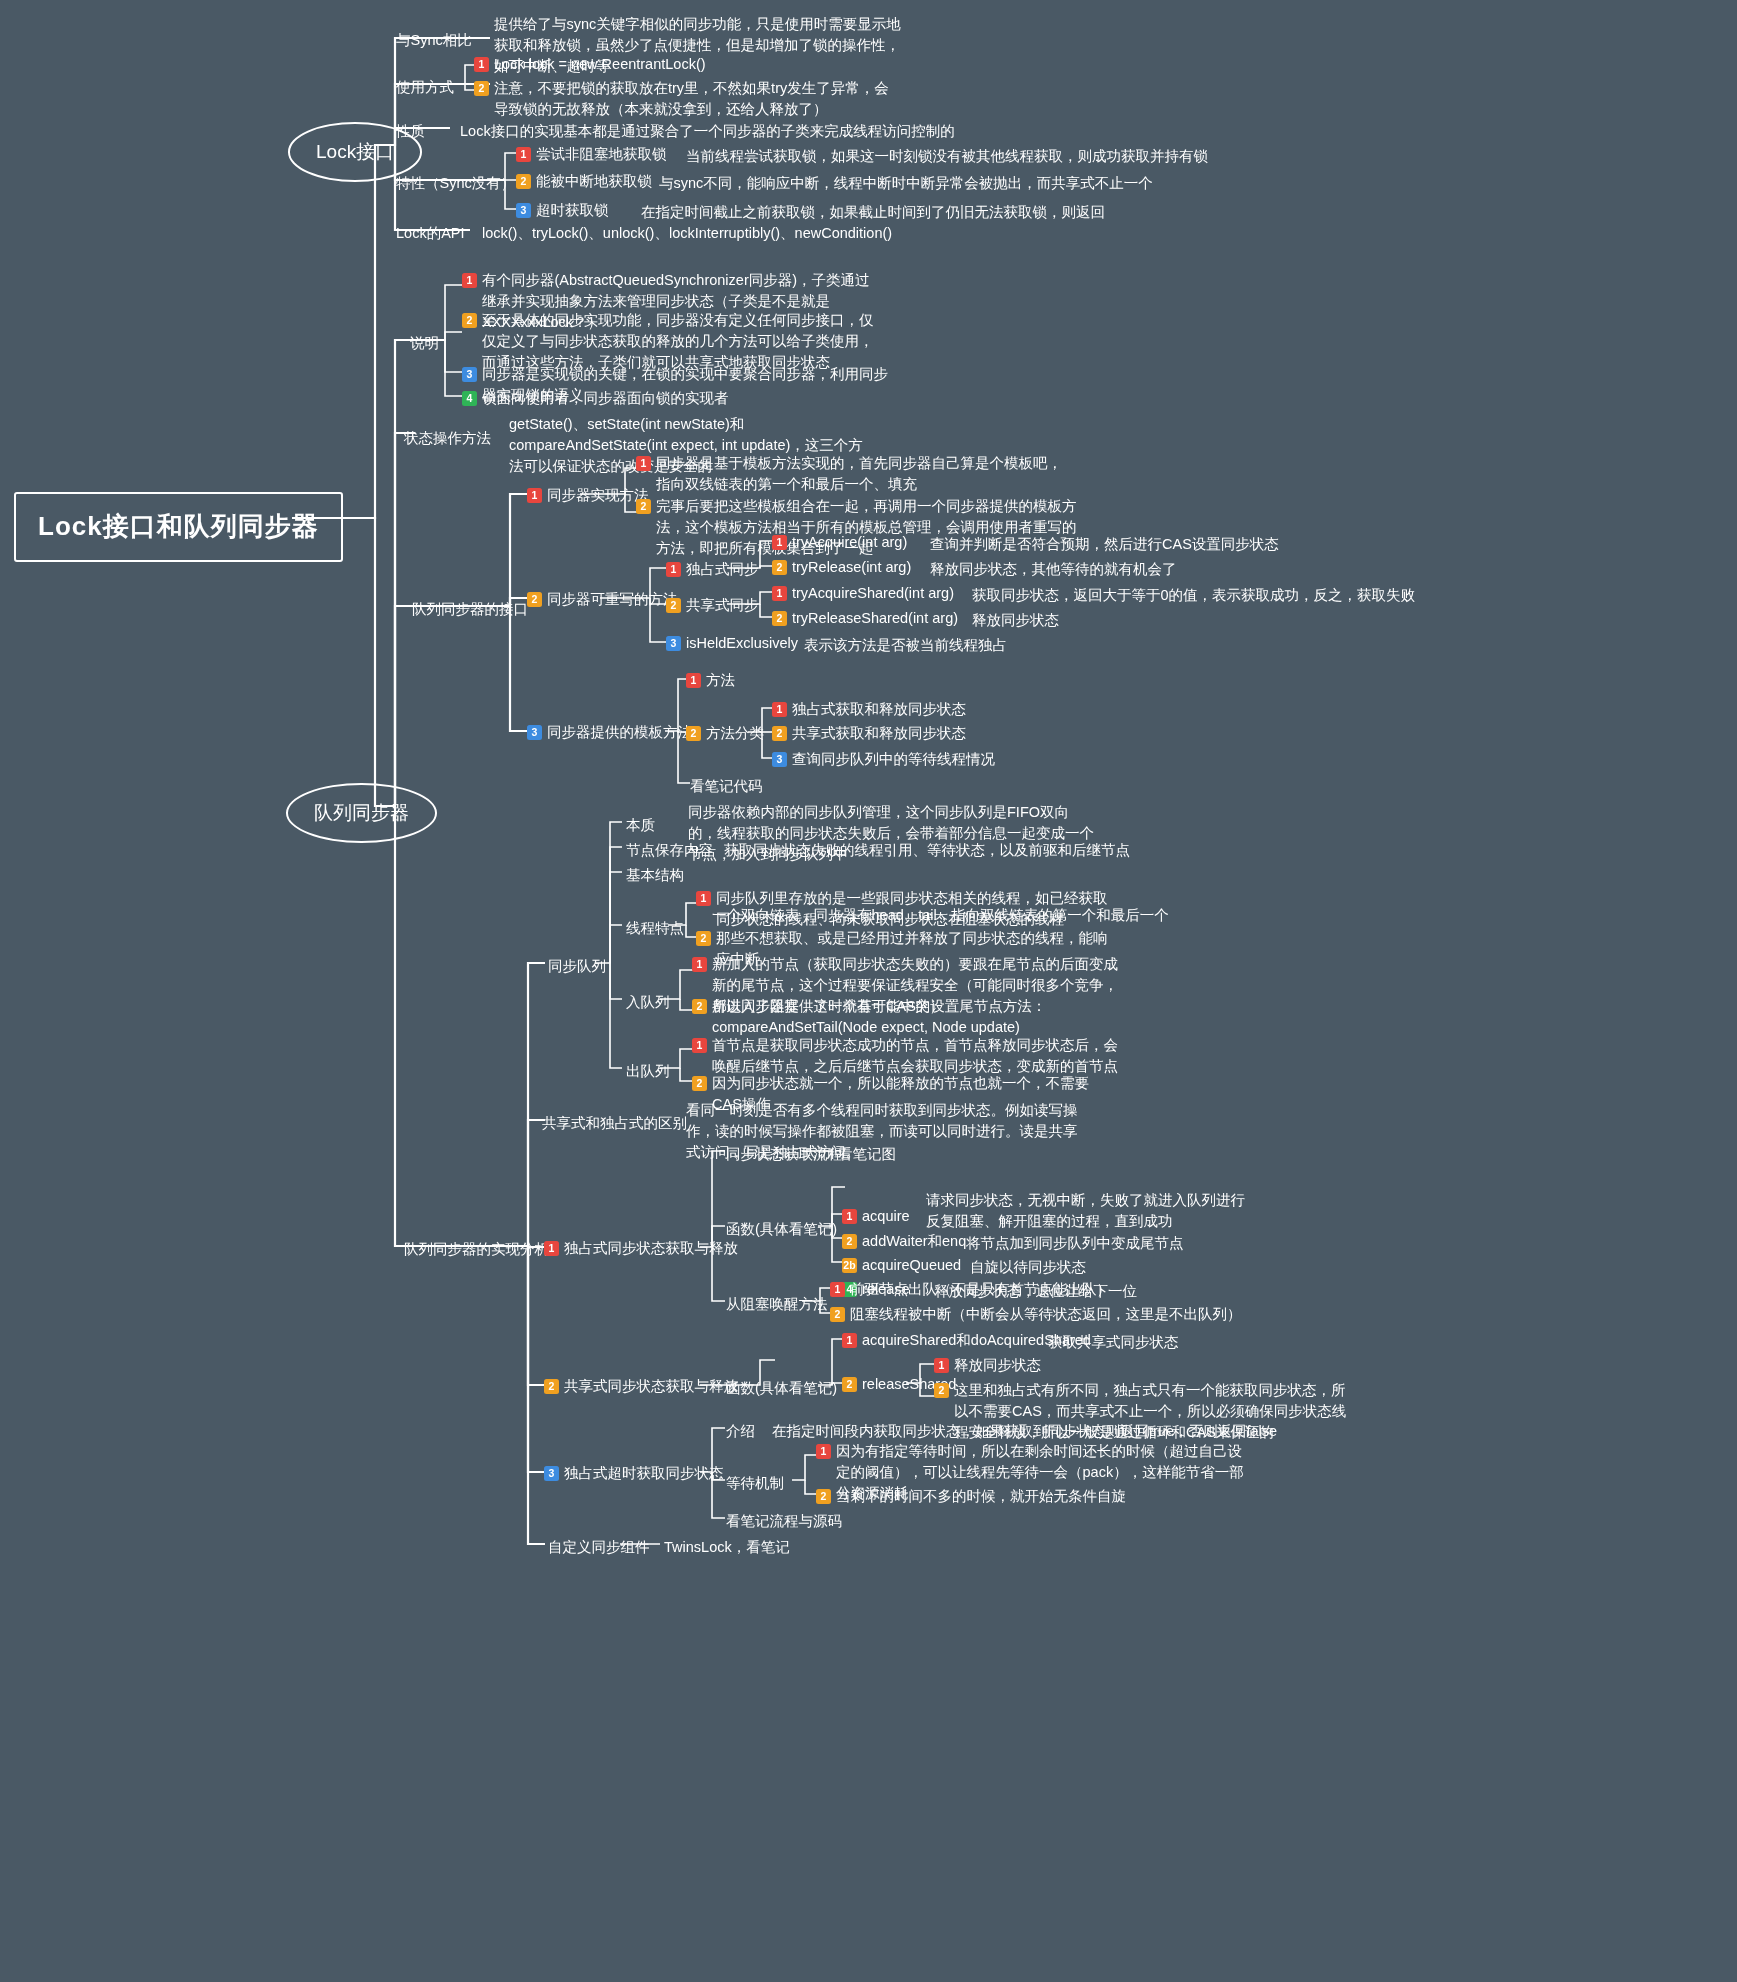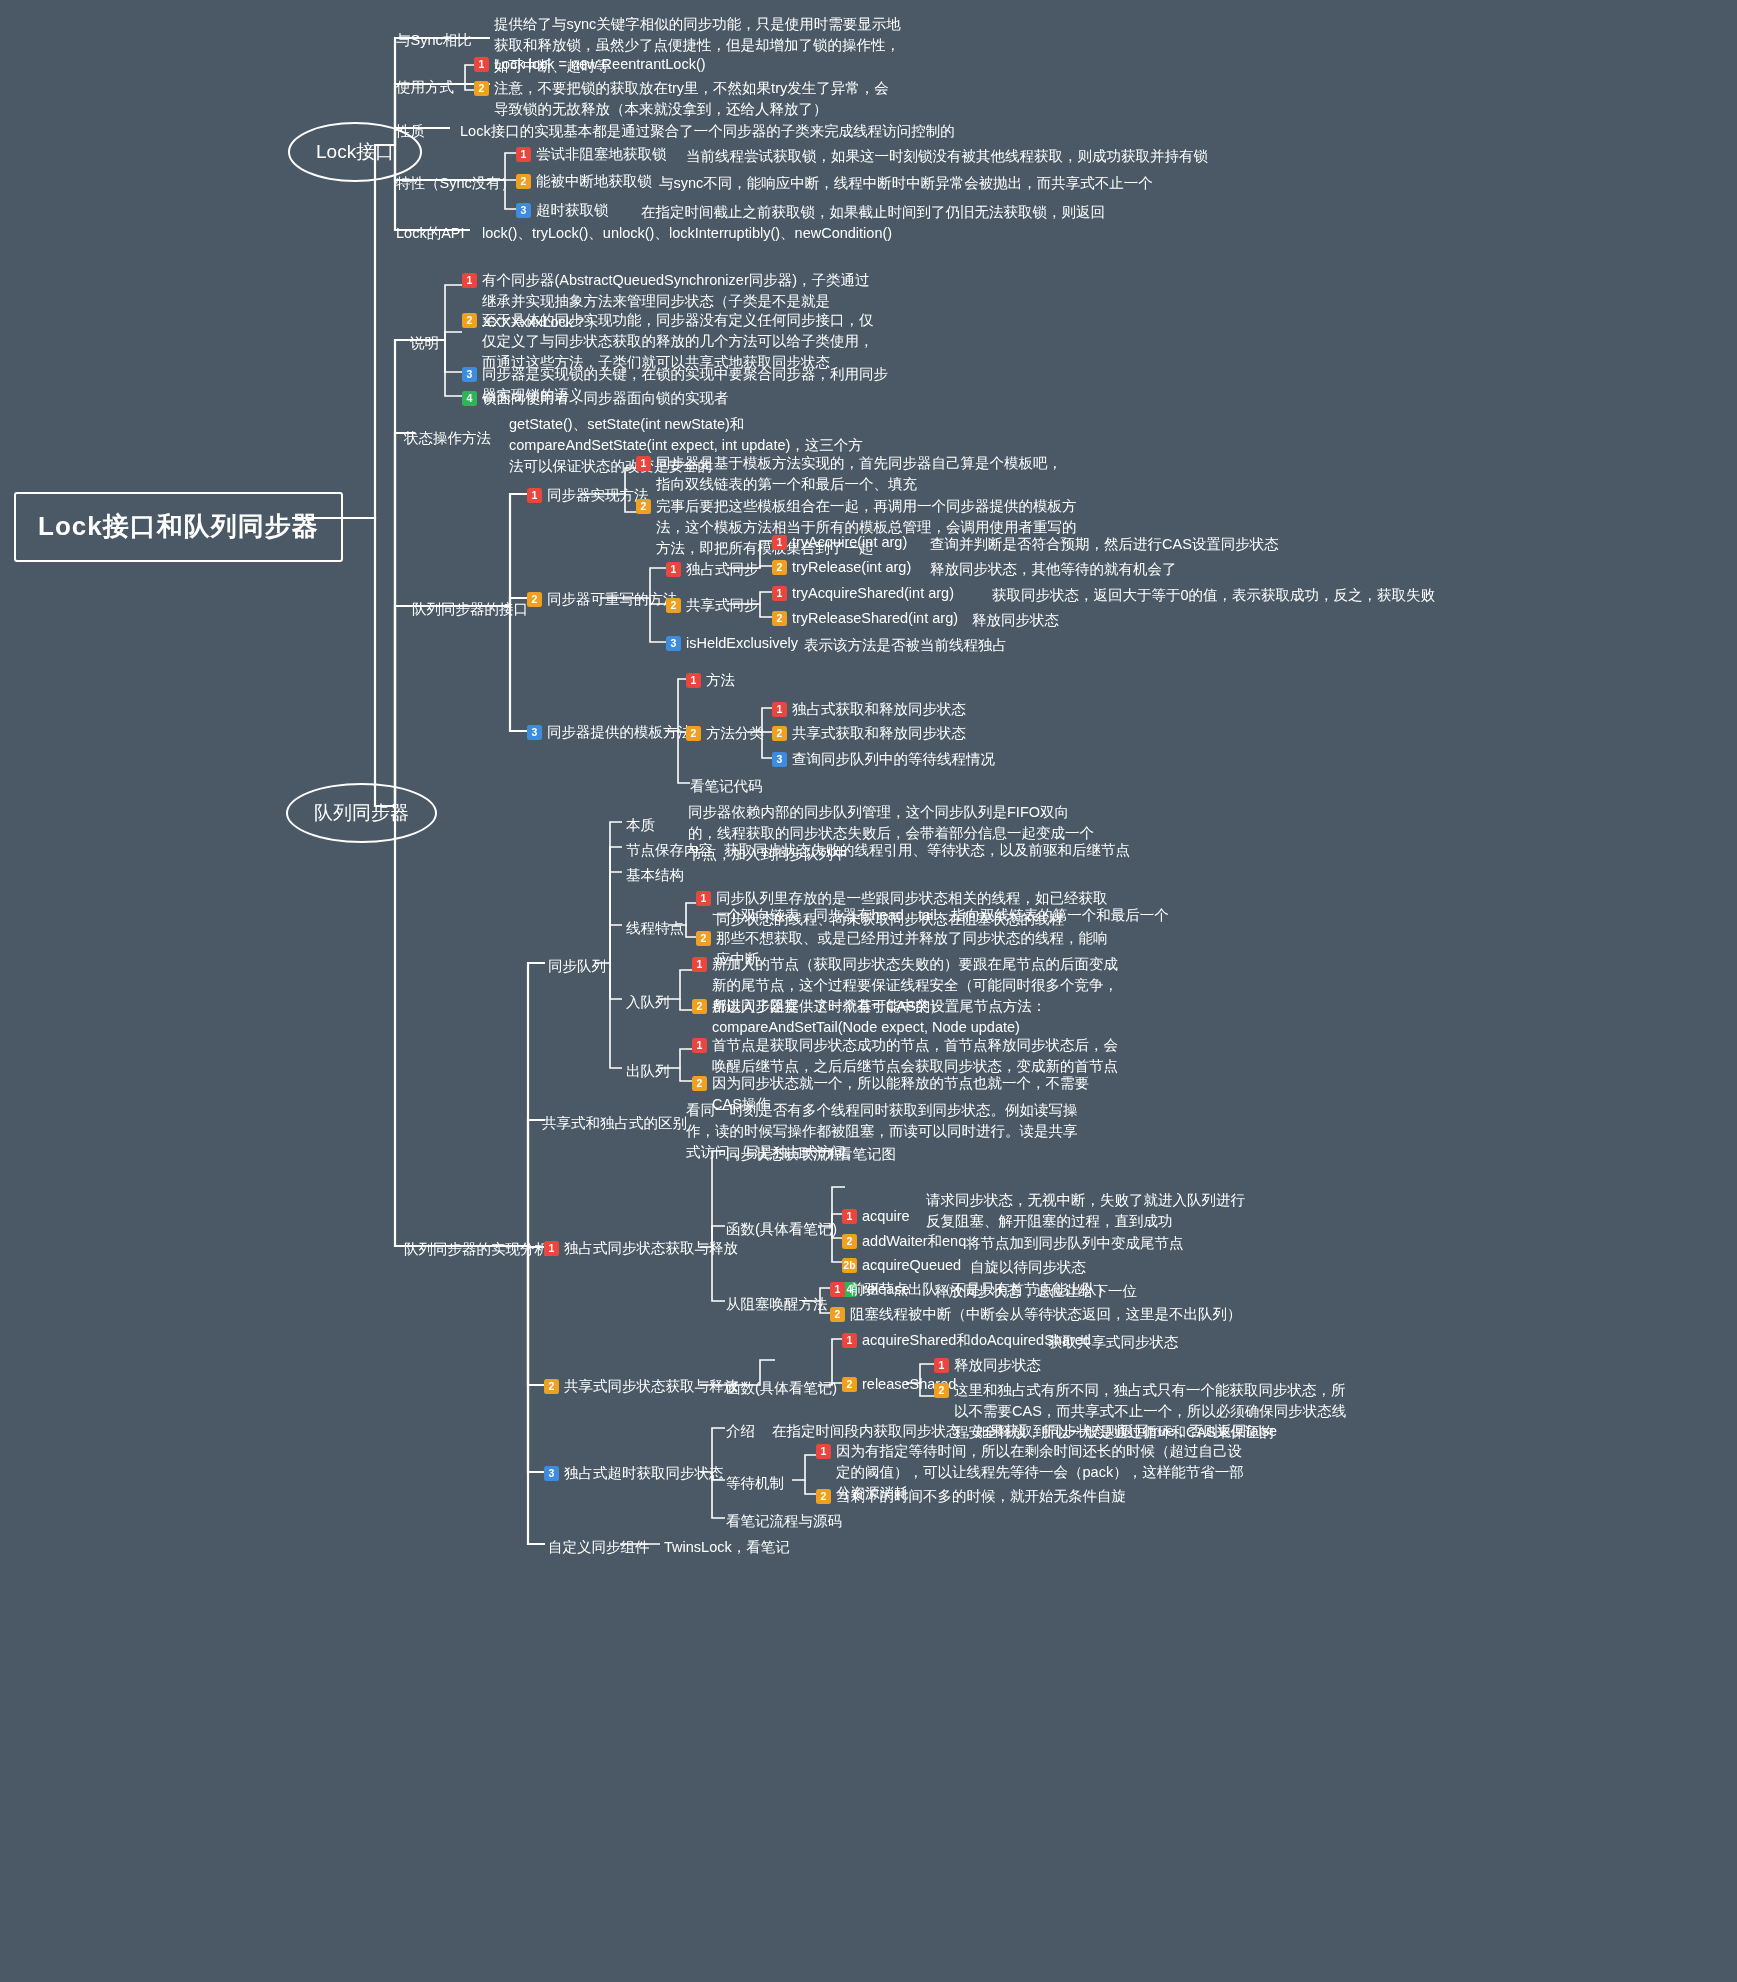--- a/index.html
+++ b/index.html
@@ -327,21 +327,21 @@
         <span class="badge b2">2</span>
     <span class="body">共享式同步</span>
       </span>
   </div>
   <div class="node" style="left:772px;top:583px;">
     <span class="row">
         <span class="badge b1">1</span>
     <span class="body">tryAcquireShared(int arg)</span>
       </span>
   </div>
-  <div class="node lbl body" style="left:968px;top:583px;margin-left:20px;">获取同步状态，返回大于等于0的值，表示获取成功，反之，获取失败</div>
+  <div class="node lbl body" style="left:968px;top:583px;">获取同步状态，返回大于等于0的值，表示获取成功，反之，获取失败</div>
 
   <div class="node" style="left:772px;top:608px;">
     <span class="row">
         <span class="badge b2">2</span>
     <span class="body">tryReleaseShared(int arg)</span>
       </span>
   </div>
   <div class="node lbl body" style="left:968px;top:608px;">释放同步状态</div>
 
   <div class="node" style="left:666px;top:633px;">

